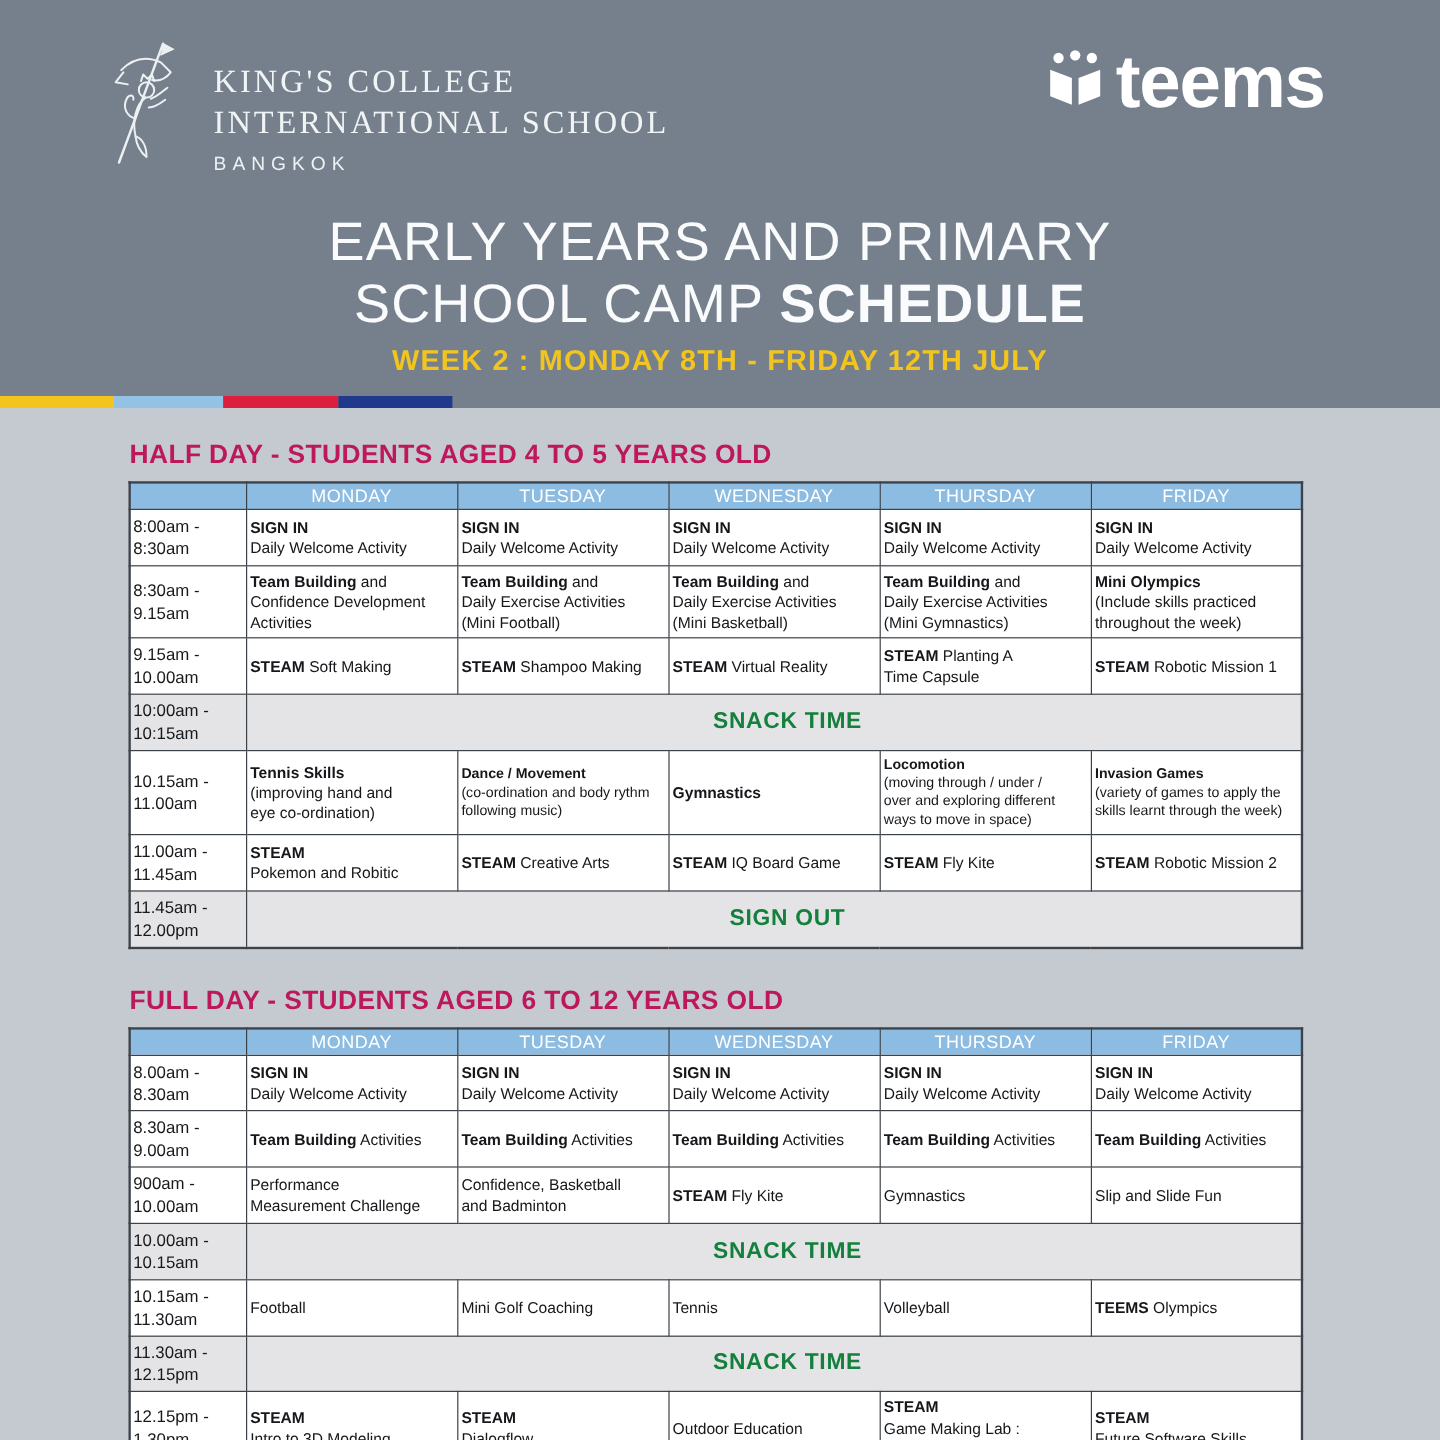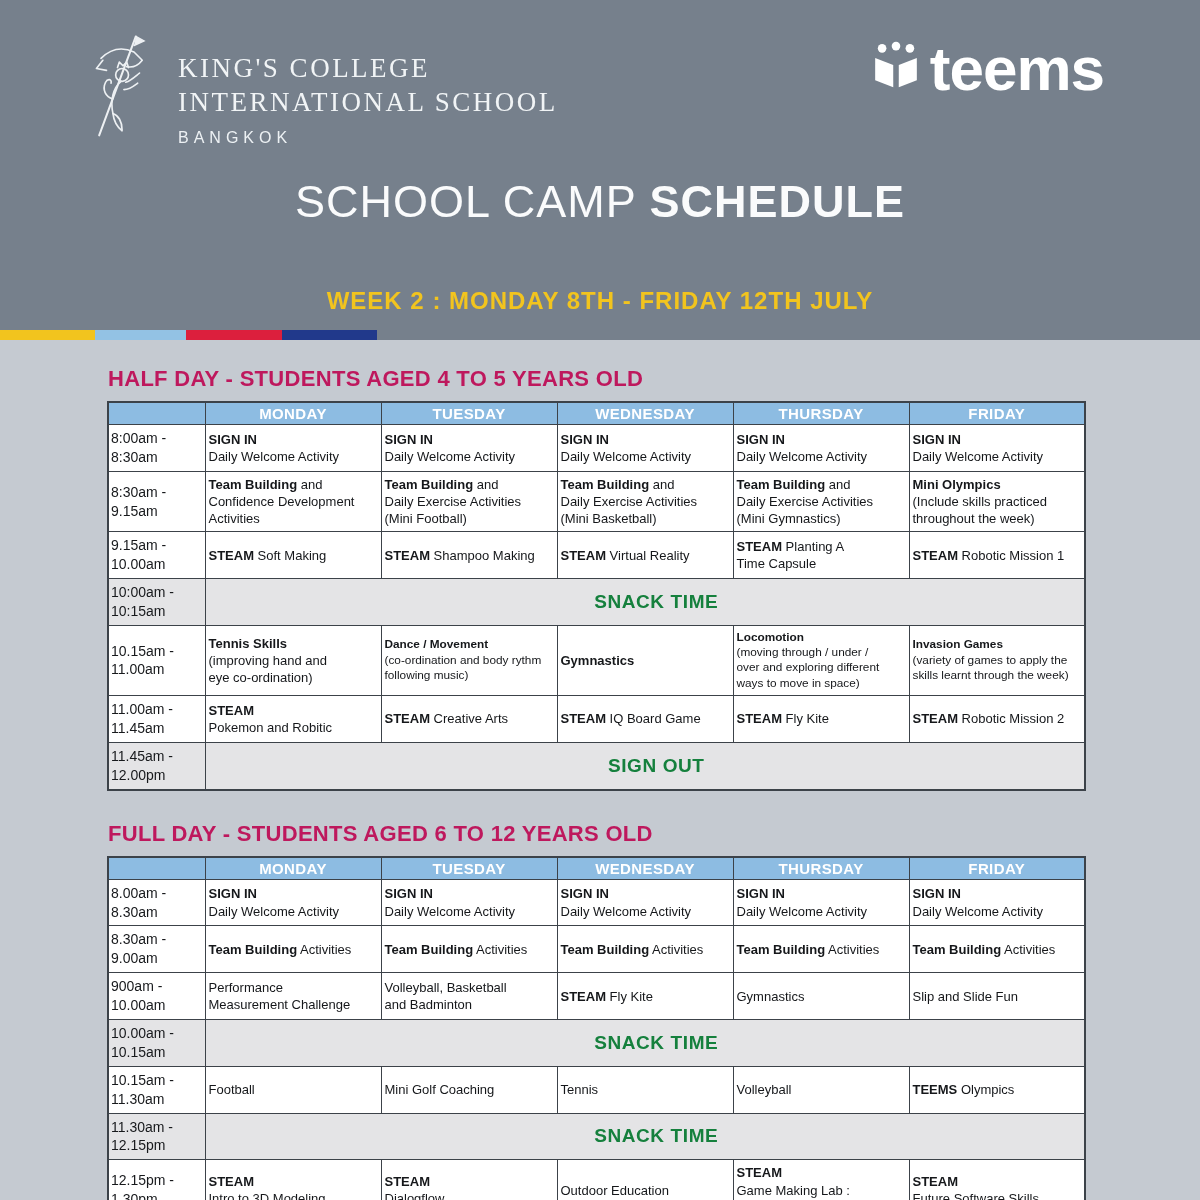--- a/index.html
+++ b/index.html
@@ -30,21 +30,21 @@
   .stripe span:nth-child(4){width:95px;}
   
   main{padding:26px 0 0 107px;width:977px;}
   h2.section{font-size:22px;font-weight:700;color:#be185d;margin:0 0 9px 1px;letter-spacing:0.3px;}
   h2.section.second{margin-top:30px;}
   table.sched{border-collapse:collapse;width:977px;table-layout:fixed;background:#fff;
               border:2px solid var(--border);}
   .sched th,.sched td{border:1px solid var(--border);}
   thead tr{height:20px;}
   tbody tr{height:36px;}
-  .th-day{background:var(--day-bg);color:#fff;font-size:15px;font-weight:700;
+  .th-day{background:var(--day-bg);color:#fff;font-size:15px;font-weight:400;
           letter-spacing:0.4px;padding:2px 0;}
   .time{font-size:14px;text-align:left;padding:4px 2px;line-height:1.35;color:#17191C;background:#fff;}
   .time.grayed{background:var(--snack-bg);}
   .cell{padding:4px 3px;font-size:13px;line-height:1.32;color:#15171A;background:#fff;}
   .cell .b{font-weight:700;}
   .cell.small{font-size:11.8px;line-height:1.3;}
   .span-cell{background:var(--snack-bg);text-align:center;font-weight:700;font-size:19px;
              letter-spacing:0.6px;color:#15803d;padding-left:24px;}
 </style>
 </head>
@@ -83,20 +83,21 @@
         <circle cx="8" cy="6" r="3.1"></circle>
         <circle cx="18" cy="4.4" r="3.1"></circle>
         <circle cx="28" cy="6" r="3.1"></circle>
         <path d="M3,13 L16,18 L16,34 L3,29 Z"></path>
         <path d="M33,13 L20,18 L20,34 L33,29 Z"></path>
       </svg>
       <span class="teems-word">teems</span>
     </div>
 
     <div class="title">
+      <div><span>EARLY YEARS AND PRIMARY</span></div>
       <div><span>SCHOOL CAMP</span> <span class="b">SCHEDULE</span></div>
     </div>
     <div class="subtitle">WEEK 2 : MONDAY 8TH - FRIDAY 12TH JULY</div>
 
     <div class="stripe">
       <span style="background: rgb(242, 196, 30);"></span>
       <span style="background: rgb(147, 194, 228);"></span>
       <span style="background: rgb(220, 31, 61);"></span>
       <span style="background: rgb(33, 57, 139);"></span>
     </div>
@@ -316,21 +317,21 @@
                 <div class="line"><span class="b">Team Building</span><span> Activities</span></div>
               </td>
             </tr>
             <tr>
               <td class="time">900am -<br>10.00am</td>
               <td class="cell">
                 <div class="line"><span>Performance</span></div>
                 <div class="line"><span>Measurement Challenge</span></div>
               </td>
               <td class="cell">
-                <div class="line"><span>Volleyball, Basketball</span></div>
+                <div class="line"><span>Confidence, Basketball</span></div>
                 <div class="line"><span>and Badminton</span></div>
               </td>
               <td class="cell">
                 <div class="line"><span class="b">STEAM</span><span> Fly Kite</span></div>
               </td>
               <td class="cell">
                 <div class="line"><span>Gymnastics</span></div>
               </td>
               <td class="cell">
                 <div class="line"><span>Slip and Slide Fun</span></div>

